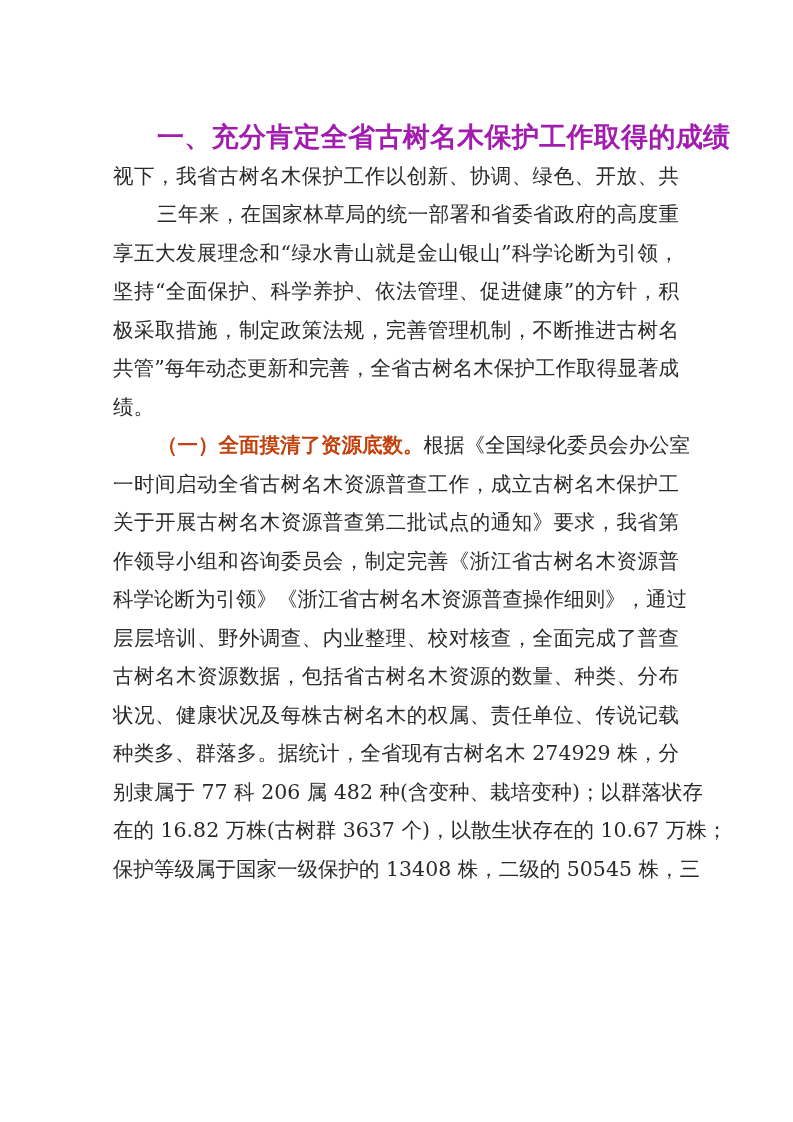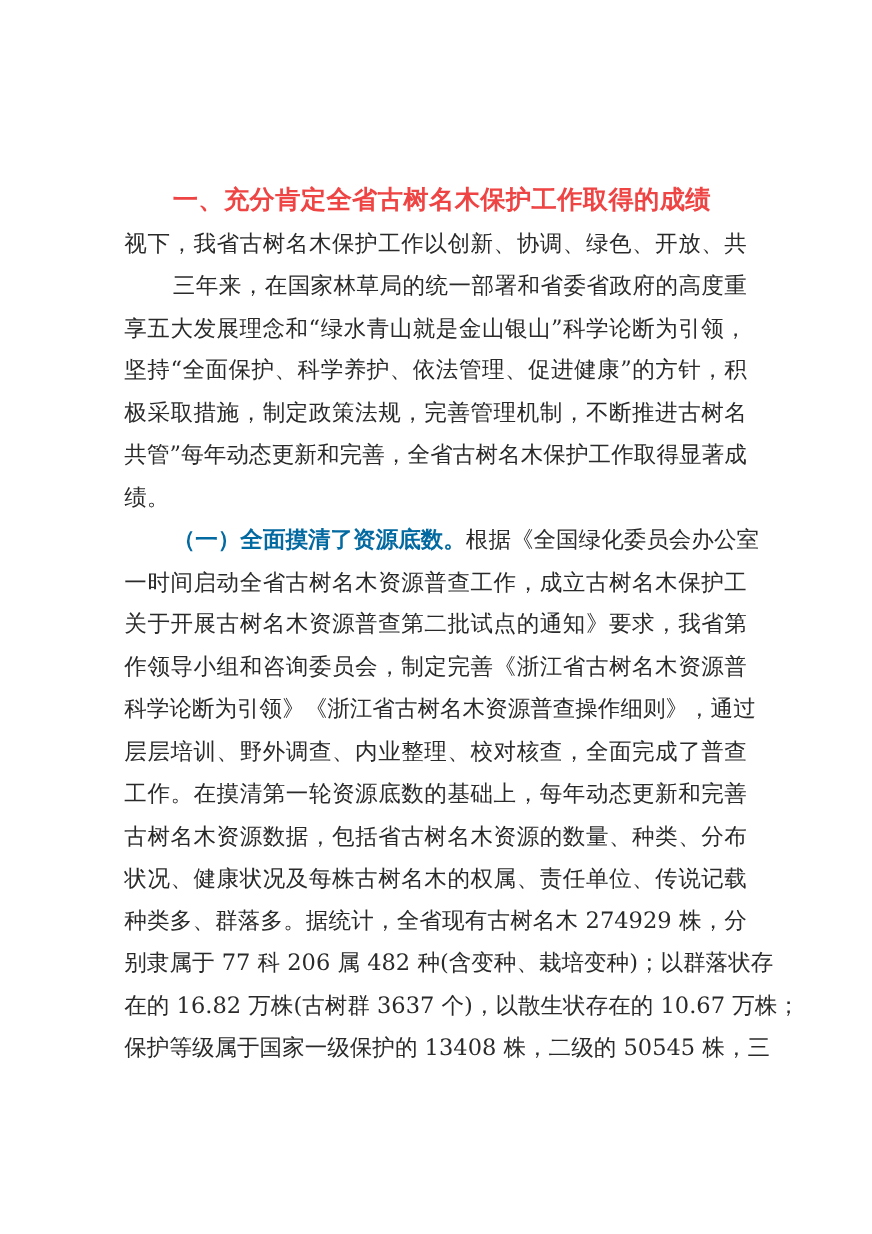--- a/index.html
+++ b/index.html
@@ -16,48 +16,47 @@
   .page {
     position: absolute;
     left: 113px;
     top: 118px;
     width: 566px;
     color: #1a1a1a;
   }
   .heading {
     font-family: "DejaVu Sans", "Liberation Sans", sans-serif;
     font-weight: bold;
-    font-size: 23px;
+    font-size: 27px;
     line-height: 38.5px;
     height: 38.5px;
     padding-left: 44px;
     white-space: nowrap;
     letter-spacing: 0.3px;
-    color: #ef4444;
-    margin-top: 45px;
+    color: #a21caf;
   }
   .line {
     font-family: "DejaVu Serif", "Liberation Serif", serif;
     font-size: 20.5px;
     line-height: 38.5px;
     height: 38.5px;
     white-space: nowrap;
     text-align: justify;
     text-align-last: justify;
     color: #2a2a2a;
   }
   .line.indent {
     padding-left: 44px;
   }
   .line.last {
     text-align-last: left;
   }
   .sub {
     font-weight: bold;
-    color: #0369a1;
+    color: #c2410c;
     margin-top: 30px;
   }
 </style>
 </head>
 <body>
 
 <div class="page">
   <div class="heading">一、充分肯定全省古树名木保护工作取得的成绩</div>
 
   <div>
@@ -70,21 +69,20 @@
     <div class="line last">绩。</div>
   </div>
 
   <div>
     <div class="line indent"><span class="sub">（一）全面摸清了资源底数。</span><span>根据《全国绿化委员会办公室</span></div>
     <div class="line">一时间启动全省古树名木资源普查工作，成立古树名木保护工</div>
     <div class="line">关于开展古树名木资源普查第二批试点的通知》要求，我省第</div>
     <div class="line">作领导小组和咨询委员会，制定完善《浙江省古树名木资源普</div>
     <div class="line">科学论断为引领》《浙江省古树名木资源普查操作细则》，通过</div>
     <div class="line">层层培训、野外调查、内业整理、校对核查，全面完成了普查</div>
-    <div class="line">工作。在摸清第一轮资源底数的基础上，每年动态更新和完善</div>
     <div class="line">古树名木资源数据，包括省古树名木资源的数量、种类、分布</div>
     <div class="line">状况、健康状况及每株古树名木的权属、责任单位、传说记载</div>
     <div class="line">种类多、群落多。据统计，全省现有古树名木 274929 株，分</div>
     <div class="line">别隶属于 77 科 206 属 482 种(含变种、栽培变种)；以群落状存</div>
     <div class="line">在的 16.82 万株(古树群 3637 个)，以散生状存在的 10.67 万株；</div>
     <div class="line">保护等级属于国家一级保护的 13408 株，二级的 50545 株，三</div>
   </div>
 </div>
 
 </body></html>

